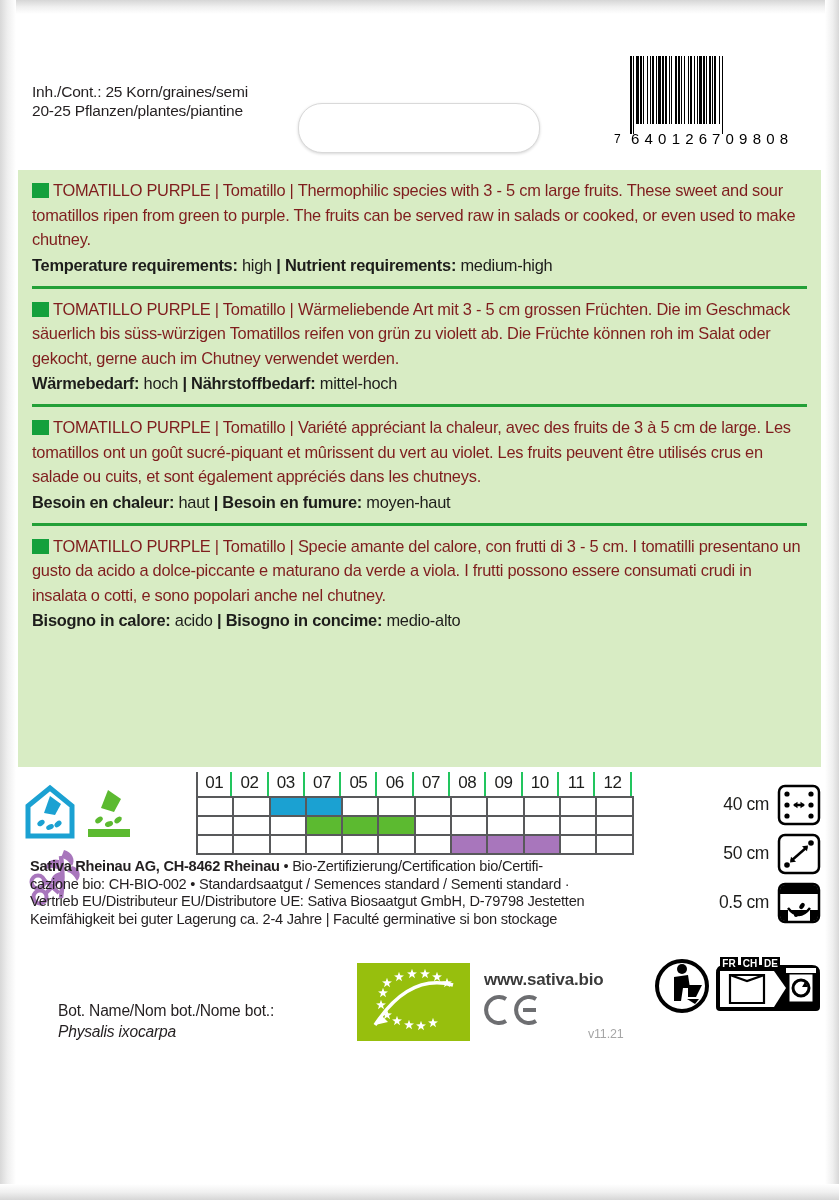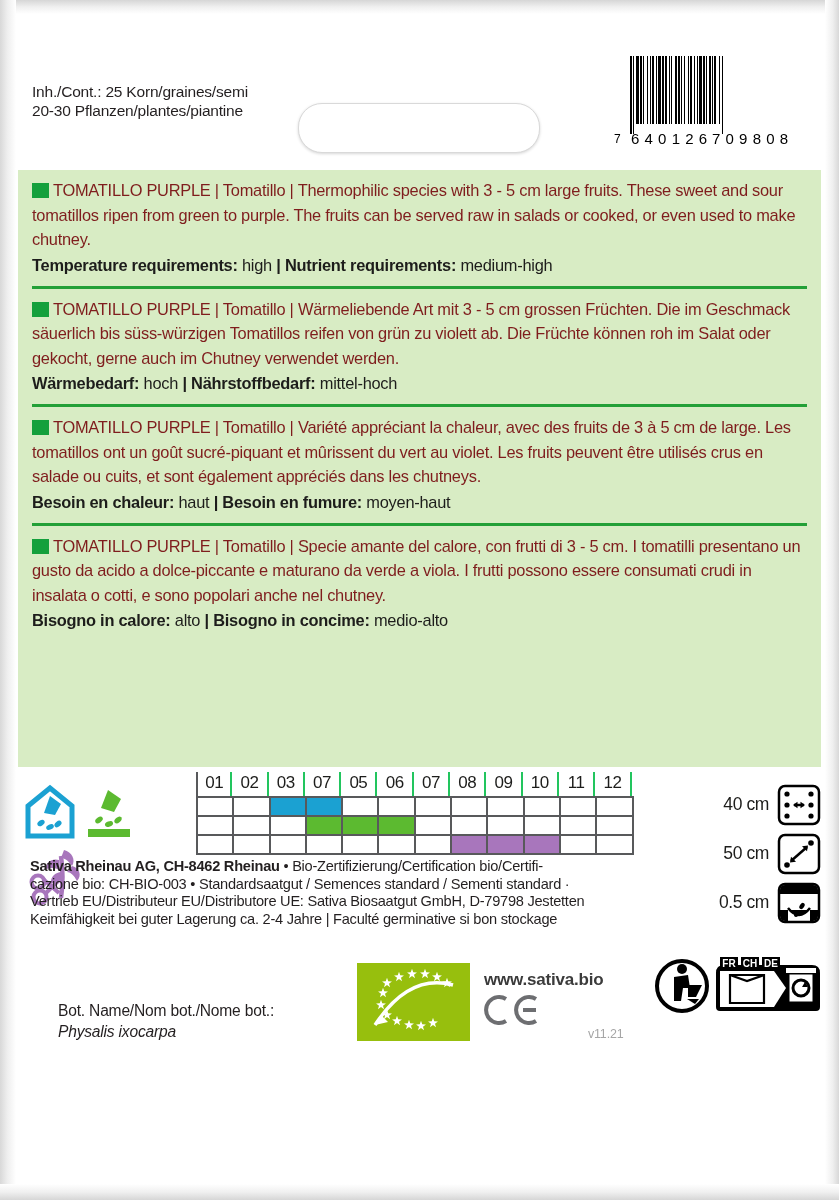--- a/index.html
+++ b/index.html
@@ -192,21 +192,21 @@
 <div class="packet">
 
   <div class="edge-top"></div>
   <div class="edge-left"></div>
   <div class="edge-right"></div>
   <div class="edge-bottom"></div>
 
   <div class="header">
     <div class="content-lines">
       <span>Inh./Cont.:  25 Korn/graines/semi</span>
-      <span class="l2">20-30 Pflanzen/plantes/piantine</span>
+      <span class="l2">20-25 Pflanzen/plantes/piantine</span>
     </div>
   </div>
   <div class="hangtab"></div>
 
   <div class="barcode-wrap">
     <div class="barcode-bars" id="bars">
         <i style="left: 0px; width: 2px;"></i>
         <i style="left: 3px; width: 1px;"></i>
         <i class="short" style="left: 6px; width: 3px;"></i>
         <i class="short" style="left: 10px; width: 2px;"></i>
@@ -287,21 +287,21 @@
       </div>
     </div>
     <div class="desc-rule"></div>
 
     <div class="desc-block">
       <p class="desc-text">
         <span class="sq"></span><span>TOMATILLO PURPLE</span> | <span>Tomatillo</span> | <span>Specie amante del calore, con frutti di 3 - 5 cm. I tomatilli presentano un gusto da acido a dolce-piccante e maturano da verde a viola. I frutti possono essere consumati crudi in insalata o cotti, e sono popolari anche nel chutney.</span>
       </p>
       <div class="req-line">
         <b>Bisogno in calore:</b>
-        <span>alto</span>
+        <span>acido</span>
         <b>|</b>
         <b>Bisogno in concime:</b>
         <span>medio-alto</span>
       </div>
     </div>
 
   </div>
 
   <div class="calendar-area">
 
@@ -440,21 +440,21 @@
           <ellipse cx="25" cy="24" rx="3.4" ry="2.2" fill="#000" transform="rotate(-55 25 24)"></ellipse>
           <ellipse cx="20" cy="32" rx="3.4" ry="2.2" fill="#000" transform="rotate(-40 20 32)"></ellipse>
         </g>
         <rect x="2" y="2" width="40" height="38" rx="6" fill="none" stroke="#000" stroke-width="2.5"></rect>
       </svg>
     </div>
   </div>
 
   <div class="company">
     <div><b>Sativa Rheinau AG, CH-8462 Rheinau</b><span> • Bio-Zertifizierung/Certification bio/Certifi-</span></div>
-    <div>cazione bio: CH-BIO-003 • Standardsaatgut / Semences standard / Sementi standard ·</div>
+    <div>cazione bio: CH-BIO-002 • Standardsaatgut / Semences standard / Sementi standard ·</div>
     <div>Vertrieb EU/Distributeur EU/Distributore UE: Sativa Biosaatgut GmbH, D-79798 Jestetten</div>
     <div>Keimfähigkeit bei guter Lagerung ca. 2-4 Jahre | Faculté germinative si bon stockage</div>
   </div>
 
   <div class="botname">
     <div>Bot. Name/Nom bot./Nome bot.:</div>
     <div class="latin">Physalis ixocarpa</div>
   </div>
 
   <div class="eu-leaf">

